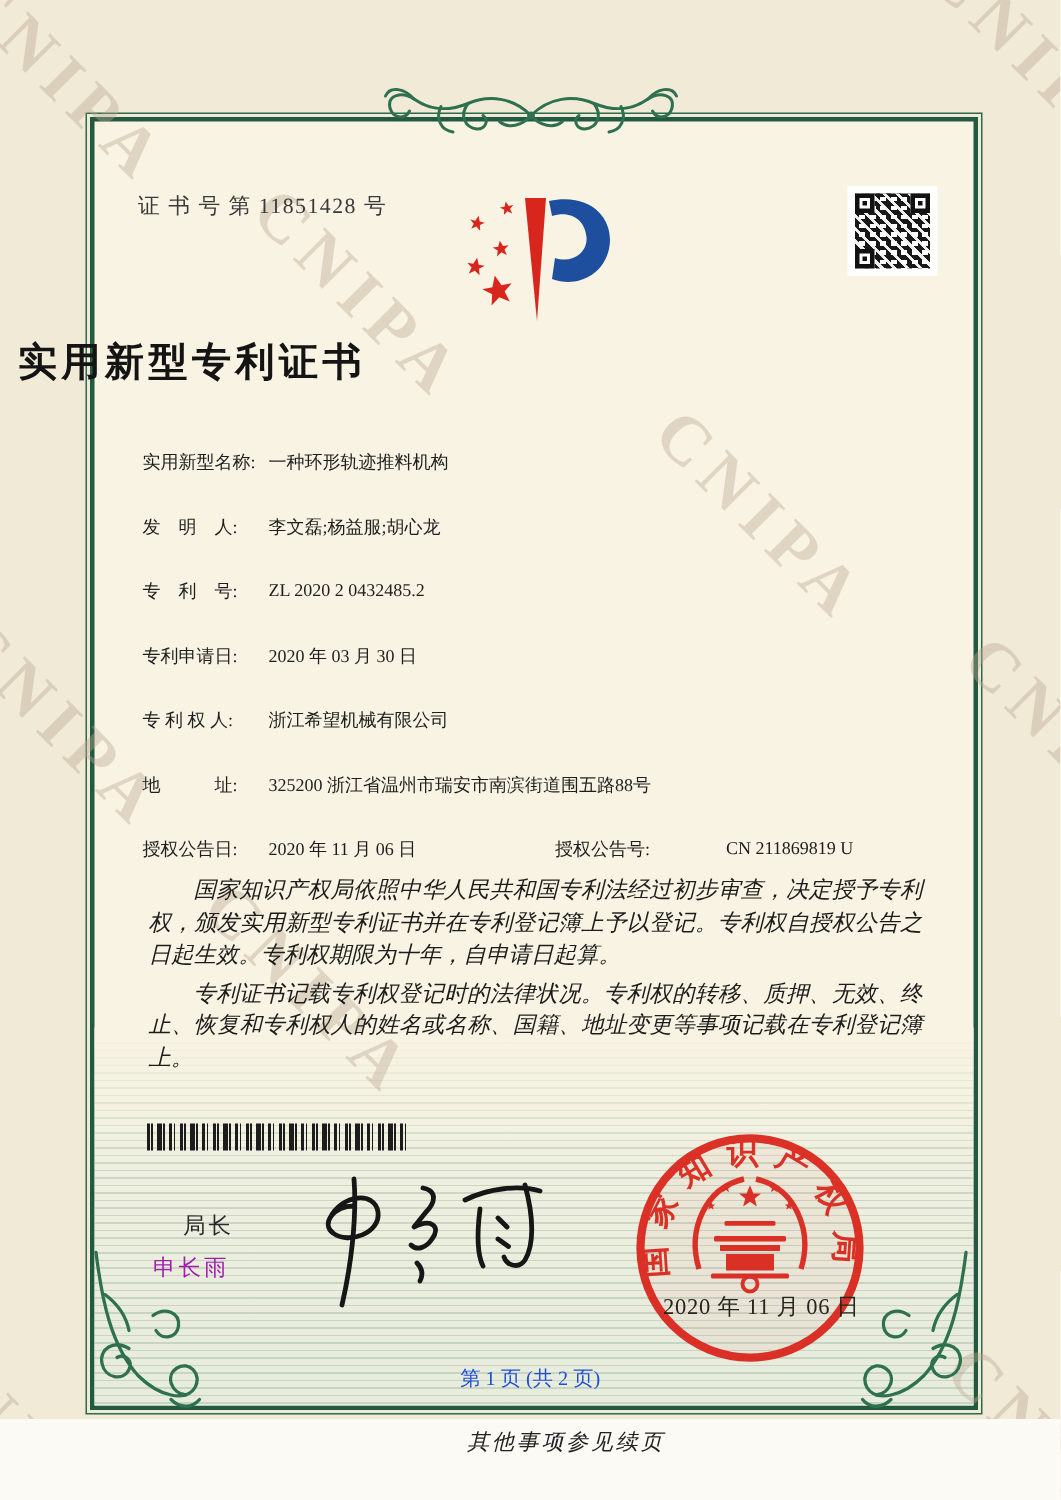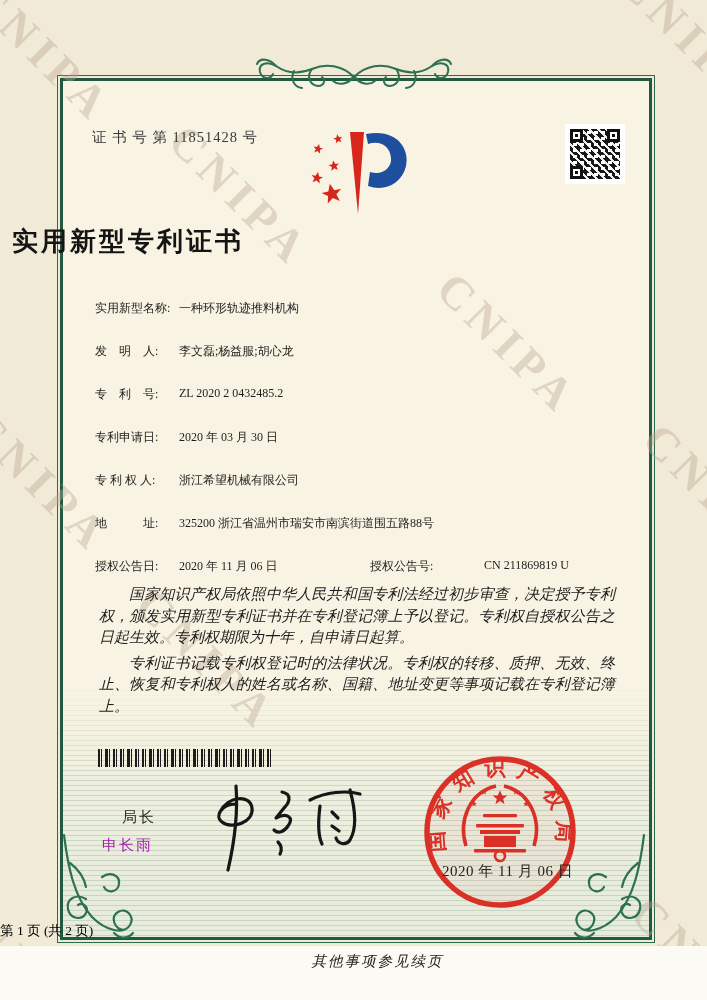--- a/index.html
+++ b/index.html
@@ -71,21 +71,21 @@
       #1c1c1c 7px 10px, rgba(0,0,0,0) 10px 11px,
       #1c1c1c 11px 12px, rgba(0,0,0,0) 12px 15px,
       #1c1c1c 15px 17px, rgba(0,0,0,0) 17px 18px,
       #1c1c1c 18px 19px, rgba(0,0,0,0) 19px 22px);
   }
   .director-title{position:absolute; left:102px; top:808px; font-family:"Liberation Sans","DejaVu Sans",sans-serif; font-size:15px; letter-spacing:2px; color:#2a2a2a;margin-left:20px;}
   .director-name{position:absolute; left:102px; top:836px; font-family:"Liberation Sans","DejaVu Sans",sans-serif; font-size:15px; letter-spacing:2px; color:#a21caf;}
   .signature{position:absolute; left:198px; top:778px;}
   .seal{position:absolute; left:420px; top:752px; opacity:0.95; mix-blend-mode:multiply;}
   .seal-date{position:absolute; left:442px; top:862px; width:160px; font-size:15px; color:#26241f; letter-spacing:0.5px; white-space:nowrap;}
-  .page-num{position:absolute; left:0; right:0; top:910px; font-size:13.5px; color:#000000;margin-top:12px;}
+  .page-num{position:absolute; left:0; right:0; top:910px; text-align:center; font-size:13.5px; color:#1d4ed8;}
   .bottom-strip{position:absolute; left:0; right:0; top:946px; height:54px; background:#fcfaf4; z-index:2;}
   .continuation-note{position:absolute; left:0; right:0; top:6px; text-align:center; font-size:14.5px; font-style:italic; color:#222; letter-spacing:2px;padding-left:48px;}
   .orn{position:absolute; pointer-events:none;}
   .orn-top{left:250px; top:55px;}
   .orn-bl{left:58px; top:833px;}
   .orn-br{left:570px; top:833px;}
 </style>
 </head>
 <body>
 

